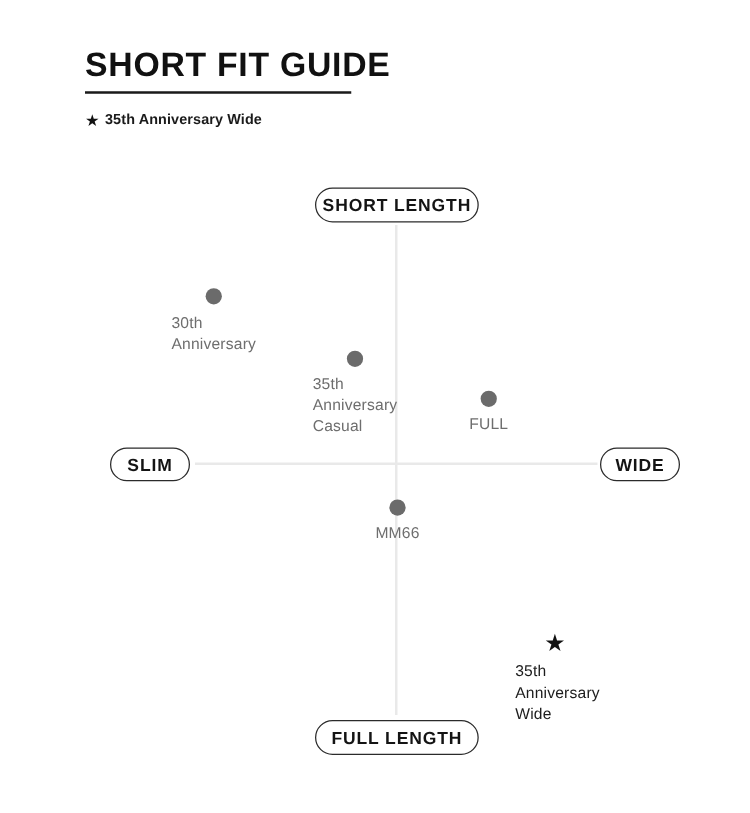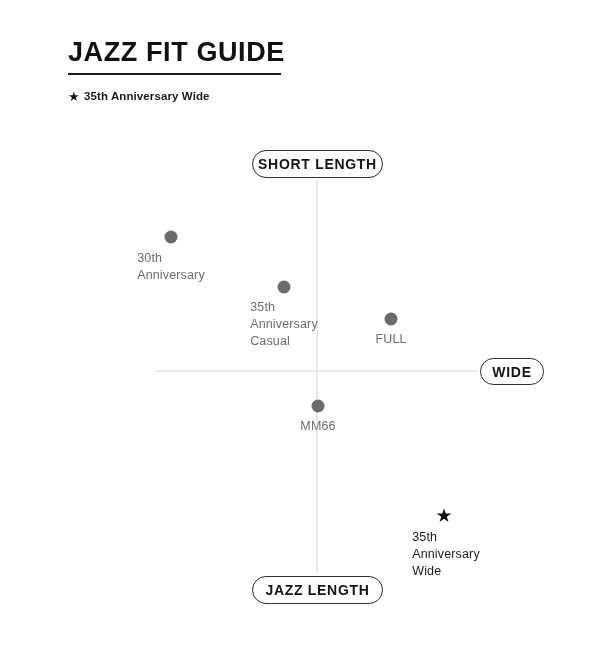--- a/index.html
+++ b/index.html
@@ -167,40 +167,41 @@
   }
   .point-label.is-primary {
     color: #1c1c1c;
     font-weight: 400;
   }
 </style>
 </head>
 <body>
 
 <div id="header">
-  <h1 id="page-title">JAZZ FIT GUIDE</h1>
+  <h1 id="page-title">SHORT FIT GUIDE</h1>
   <div id="title-underline"></div>
 </div>
 
 <div id="legend">
   <div class="legend-row">
     <span class="legend-marker">
         <span class="legend-star">★</span>
       </span>
     <span class="legend-label-primary">35th Anniversary Wide</span>
   </div>
 </div>
 
 <div id="plot">
 
   <div class="axis-line-h"></div>
   <div class="axis-line-v"></div>
 
   <div class="pill" id="pill-short">SHORT LENGTH</div>
-  <div class="pill" id="pill-full">JAZZ LENGTH</div>
+  <div class="pill" id="pill-full">FULL LENGTH</div>
+  <div class="pill" id="pill-slim">SLIM</div>
   <div class="pill" id="pill-wide">WIDE</div>
 
   <div class="point">
     <span class="point-dot" style="left: 155px; top: 237px;"></span>
     <span class="point-label" style="left: 155px; top: 250px;">30th Anniversary</span>
   </div>
 
   <div class="point">
     <span class="point-dot" style="left: 268px; top: 287px;"></span>
     <span class="point-label" style="left: 268px; top: 299px;">35th Anniversary

